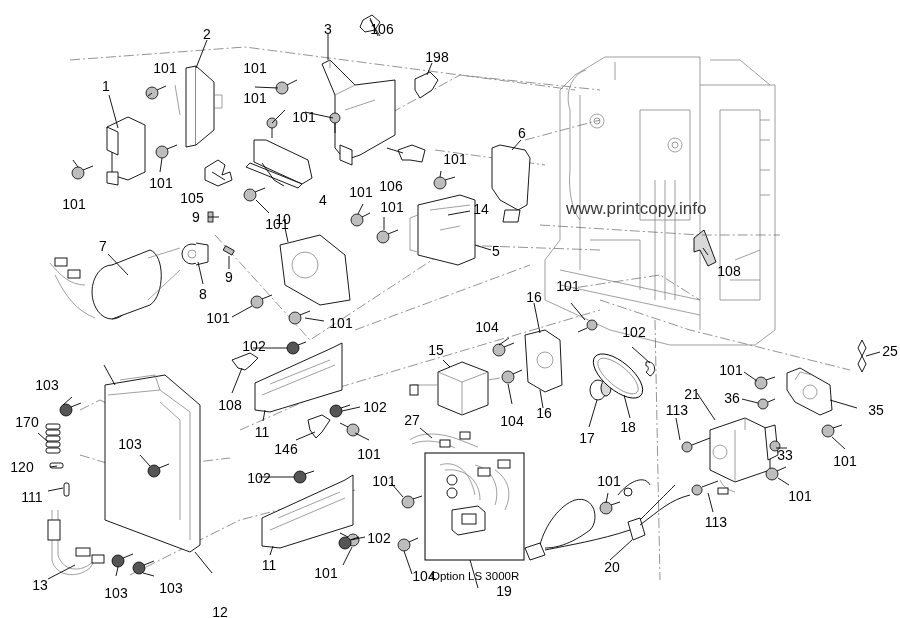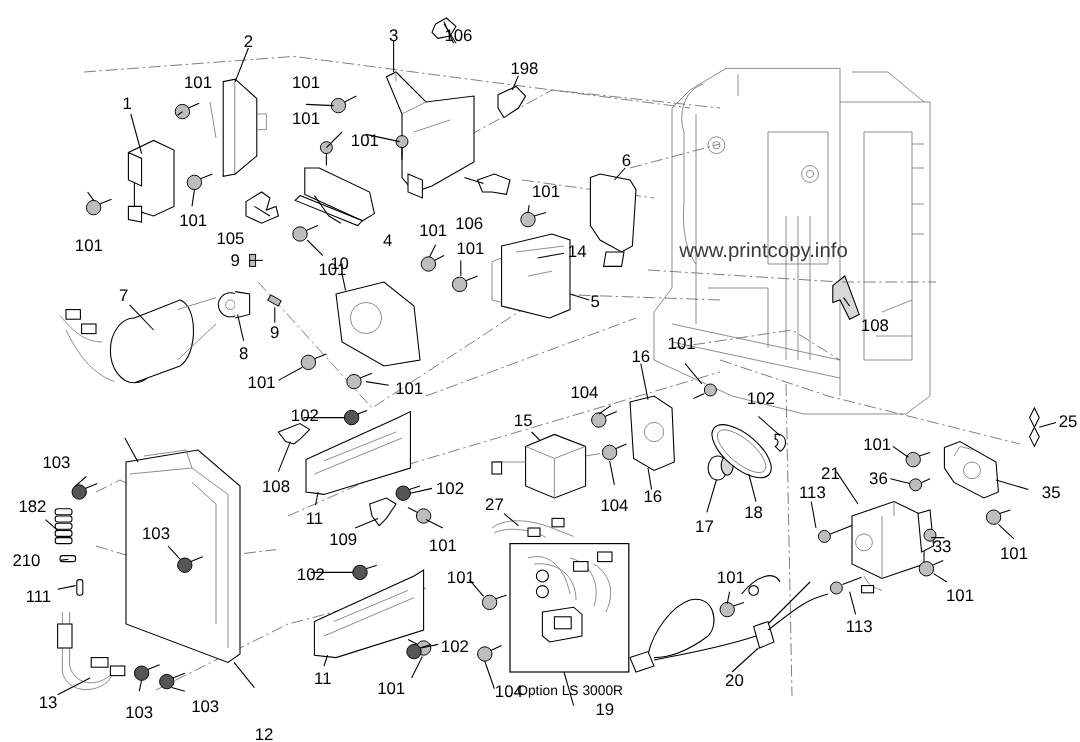--- a/index.html
+++ b/index.html
@@ -477,23 +477,23 @@
   <span class="callout" style="left:487px;top:327px">104</span>
   <span class="callout" style="left:512px;top:421px">104</span>
   <span class="callout" style="left:424px;top:576px">104</span>
 
   <span class="callout" style="left:192px;top:198px">105</span>
   <span class="callout" style="left:382px;top:29px">106</span>
   <span class="callout" style="left:391px;top:186px">106</span>
   <span class="callout" style="left:437px;top:57px">198</span>
   <span class="callout" style="left:729px;top:271px">108</span>
   <span class="callout" style="left:230px;top:405px">108</span>
-  <span class="callout" style="left:286px;top:449px">109</span>
-  <span class="callout" style="left:22px;top:467px">210</span>
+  <span class="callout" style="left:286px;top:449px">146</span>
+  <span class="callout" style="left:22px;top:467px">120</span>
   <span class="callout" style="left:32px;top:497px">111</span>
-  <span class="callout" style="left:27px;top:422px">182</span>
+  <span class="callout" style="left:27px;top:422px">170</span>
   <span class="callout" style="left:677px;top:410px">113</span>
   <span class="callout" style="left:716px;top:522px">113</span>
   <span class="callout" style="left:634px;top:332px">102</span>
 </div>
 
 <div class="option-label">Option LS 3000R</div>
 <div class="watermark">www.printcopy.info</div>
 
 </body></html>

